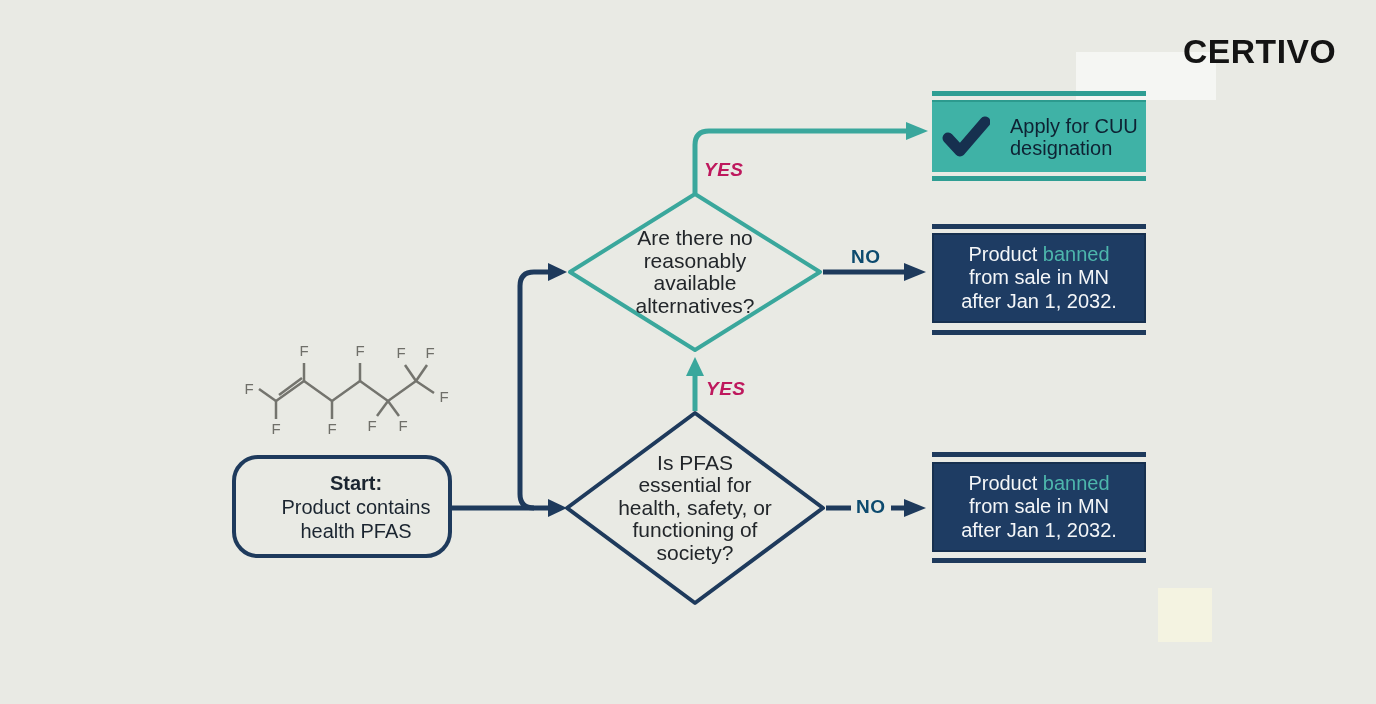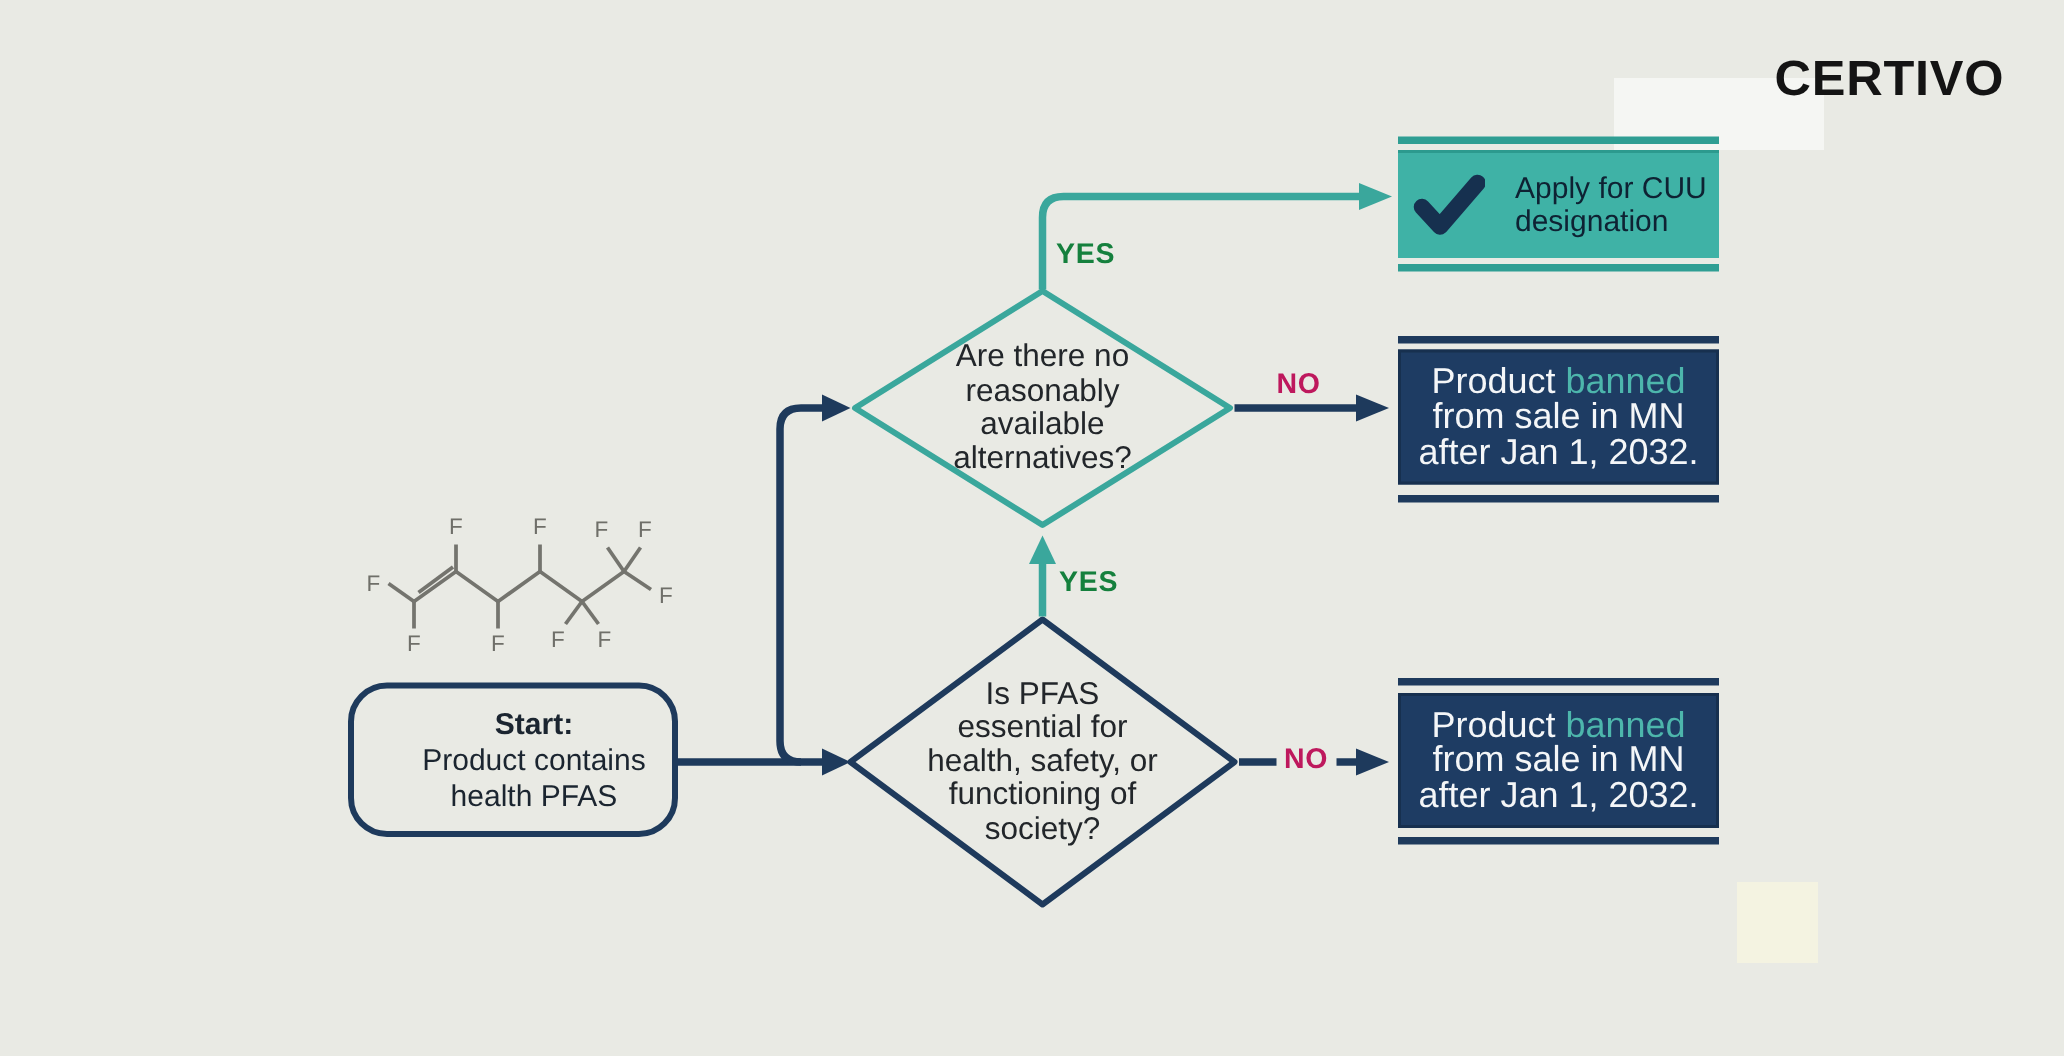--- a/index.html
+++ b/index.html
@@ -35,22 +35,22 @@
   .pre { white-space: pre-line; }
 
   .diamond-text {
     position: absolute; display: flex; align-items: center; justify-content: center;
     text-align: center; color: #22262a; font-size: 21px; line-height: 22.5px;
   }
   .diamond-text.top { left: 600px; top: 220px; width: 190px; height: 104px; }
   .diamond-text.bottom { left: 597px; top: 445px; width: 196px; height: 126px; }
 
   .branch-label { position: absolute; font-size: 19px; font-weight: bold; letter-spacing: 0.5px; }
-  .label-yes { color: #15803d; }
-  .label-no { color: #be185d; }
+  .label-yes { color: #be185d; font-style: italic; }
+  .label-no { color: #0c4a6e; }
   .yes-top { left: 704px; top: 159px; }
   .yes-mid { left: 706px; top: 378px; }
   .no-top { left: 851px; top: 246px; }
   .no-bottom { left: 851px; top: 496px; background: #e9eae4; padding: 0 5px; }
 
   .bar { position: absolute; width: 214px; height: 5px; }
   .bar-teal { background: #2f9e93; }
   .bar-navy { background: #1e3a5c; }
 
   .cuu-box {
@@ -58,21 +58,21 @@
     background: #3fb2a6; border-top: 2px solid #2c9a8e;
     display: flex; align-items: center; gap: 20px; padding-left: 10px;
     color: #0e2233; font-size: 20px; line-height: 22px;
   }
   .check-icon { flex: 0 0 auto; }
 
   .banned-box {
     position: absolute; left: 932px; width: 214px; height: 90px;
     background: #1e3c63; border: 2px solid #17304f;
     display: flex; flex-direction: column; align-items: center; justify-content: center;
-    color: #f4f6f8; font-size: 24px; line-height: 23.5px; text-align: center;
+    color: #f4f6f8; font-size: 20px; line-height: 23.5px; text-align: center;
   }
   .banned-box.first { top: 233px; }
   .banned-box.second { top: 462px; }
   .hl { color: #4db6ac; }
 </style>
 </head>
 <body>
 
 <div class="canvas">
 

